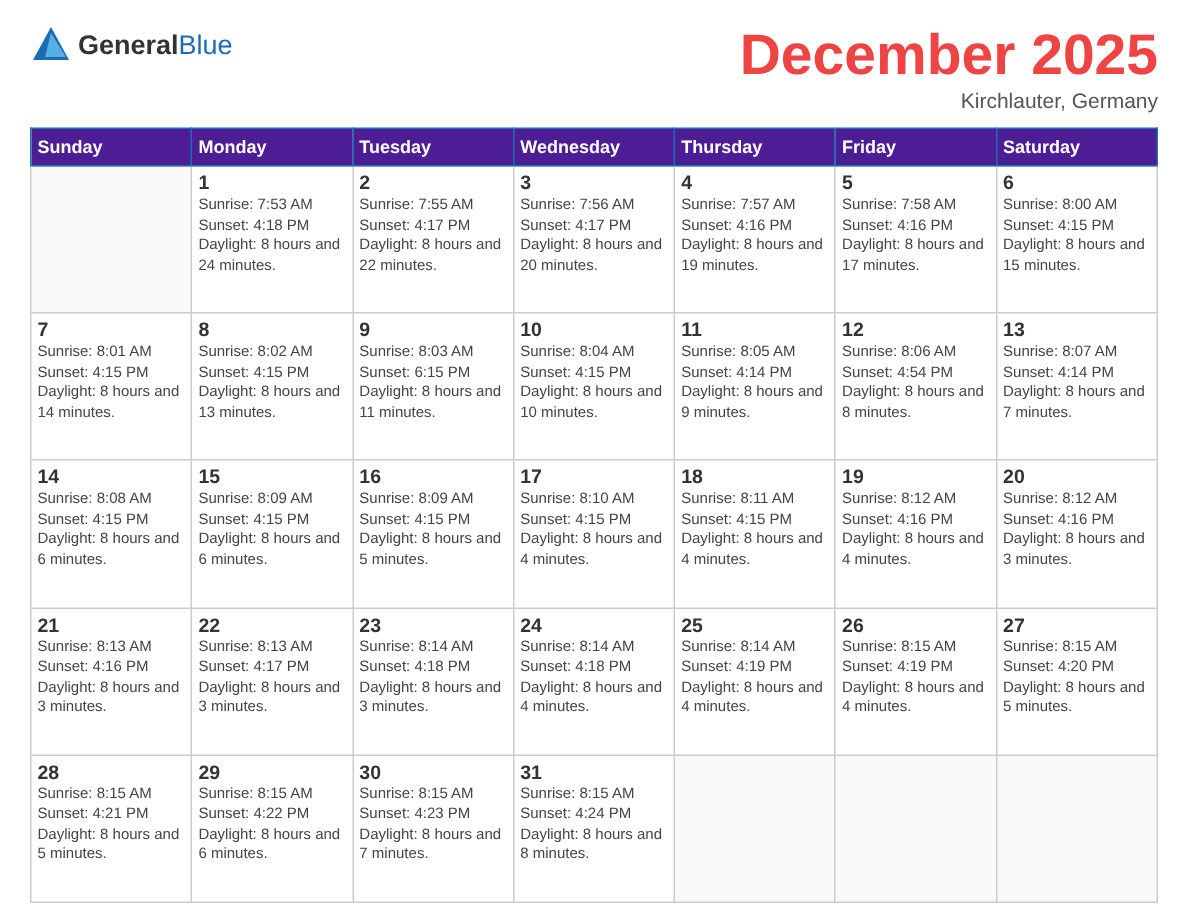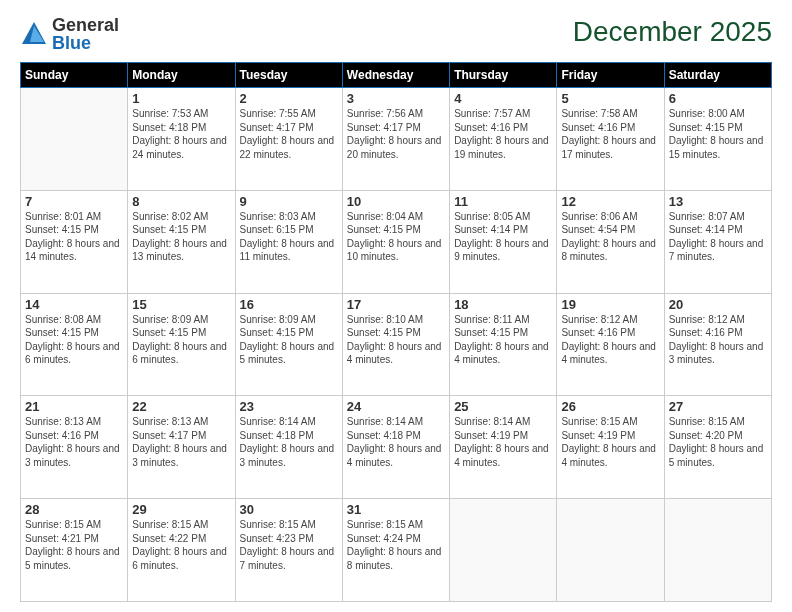--- a/index.html
+++ b/index.html
@@ -22,57 +22,57 @@
       justify-content: space-between;
       align-items: flex-start;
       margin-bottom: 10px;
     }
     .logo {
       display: flex;
       align-items: center;
     }
     .logo-text {
       display: flex;
-      flex-direction: column;
+      flex-direction: row;
       line-height: 1;
     }
     .logo-general {
       font-size: 18px;
       font-weight: bold;
       color: #333;
     }
     .logo-blue {
       font-size: 18px;
-      font-weight: bold;
+      font-weight: normal;
       color: #1a6db5;
     }
     .logo-icon {
       width: 28px;
       height: 28px;
       margin-right: 4px;
     }
     .title-block {
       text-align: right;
     }
     .month-title {
-      font-size: 28px;
-      font-weight: normal;
-      color: #14532d;
+      font-size: 38px;
+      font-weight: bold;
+      color: #ef4444;
     }
     .subtitle {
       font-size: 14px;
       color: #555;
     }
     .calendar {
       width: 100%;
       border-collapse: collapse;
       flex: 1;
     }
     .calendar th {
-      background: #000000;
+      background: #4c1d95;
       color: #fff;
       font-size: 12px;
       font-weight: bold;
       padding: 5px 4px;
       text-align: left;
       border: 1px solid #1a6db5;
     }
     .calendar td {
       border: 1px solid #ccc;
       vertical-align: top;
@@ -109,20 +109,21 @@
         <polygon points="14,2 26,24 2,24" fill="#1a6db5"></polygon>
         <polygon points="14,6 24,22 10,22" fill="#5aaee8"></polygon>
       </svg>
       <div class="logo-text">
         <span class="logo-general">General</span>
         <span class="logo-blue">Blue</span>
       </div>
     </div>
     <div class="title-block">
       <div class="month-title">December 2025</div>
+      <div class="subtitle">Kirchlauter, Germany</div>
     </div>
   </div>
 
   <table class="calendar">
     <thead>
       <tr>
       <th>Sunday</th>
           <th>Monday</th>
           <th>Tuesday</th>
           <th>Wednesday</th>

